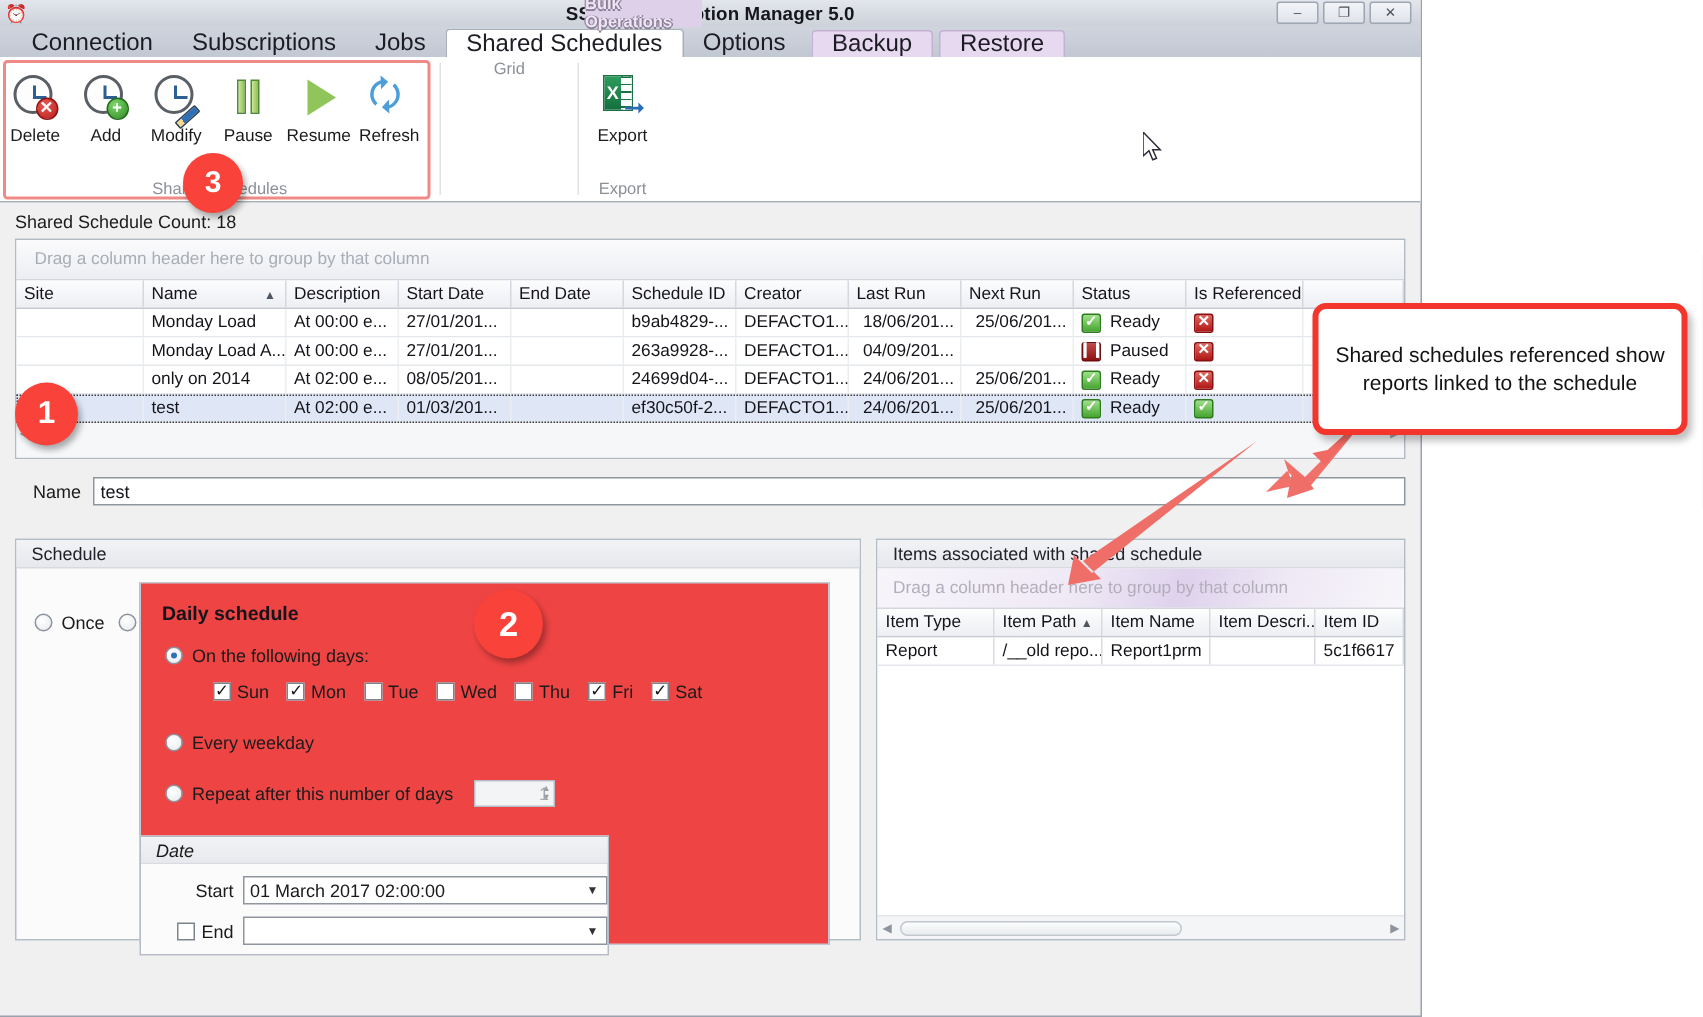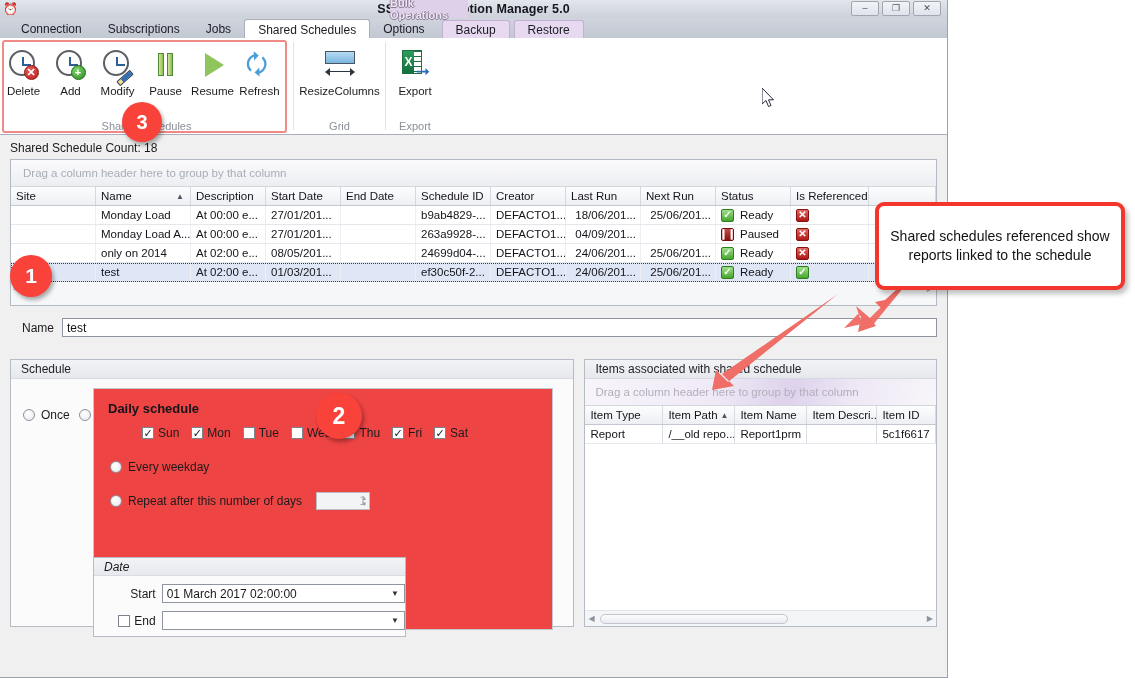--- a/index.html
+++ b/index.html
@@ -35,21 +35,21 @@
     font-size:9px; color:#4a4f5a; line-height:1;
   }
   
   .tabstrip {
     height:20px; position:relative;
     background:linear-gradient(to bottom,#cfd4dd,#c2c8d3);
     display:flex; align-items:flex-end; padding-left:8px;
   }
   .tab {
     height:19px; padding:0 13px; display:flex; align-items:center;
-    font-size:12px; color:#1c1c24; white-space:nowrap;
+    font-size:16px; color:#1c1c24; white-space:nowrap;
   }
   .tab.active {
     background:#ffffff; border:1px solid #a9b0bb; border-bottom:none;
     border-radius:3px 3px 0 0; margin-bottom:-1px; height:20px;
   }
   .bulk-group {
     position:absolute; left:390px; top:-18px; width:78px; height:18px;
     background:#ddd0e8; display:flex; align-items:center; justify-content:center;
     font-size:11px; font-weight:bold; color:#efe6f5;
     text-shadow:0 1px 0 #8a7d96, 1px 0 0 #8a7d96, -1px 0 0 #a294ad;
@@ -387,34 +387,20 @@
           </div>
           <div class="lbl">Refresh</div>
         </div>
       </div>
       <div class="rgroup-label">Shared Schedules</div>
     </div>
 
     <div style="width:1px;background:#e0e2e6;margin:4px 0;"></div>
 
     <div class="rgroup" style="width:91px">
-      <div class="rgroup-items" style="justify-content:center">
-        <div class="rbtn wide">
-          <div class="icon-box">
-            <div class="resize-ico">
-              <div class="bar"></div>
-              <div class="arrow">
-                  <i class="l"></i>
-                  <i class="r"></i>
-                </div>
-            </div>
-          </div>
-          <div class="lbl">ResizeColumns</div>
-        </div>
-      </div>
       <div class="rgroup-label">Grid</div>
     </div>
 
     <div style="width:1px;background:#e0e2e6;margin:4px 0;"></div>
 
     <div class="rgroup" style="width:58px">
       <div class="rgroup-items" style="justify-content:center">
         <div class="rbtn">
           <div class="icon-box">
             <div class="excel-ico">
@@ -574,20 +560,26 @@
         </div>
         <div class="rad">
           <span class="dot"></span>
           <span>Month</span>
         </div>
       </div>
 
       <div class="daily">
         <h3>Daily schedule</h3>
 
+        <div class="opt">
+          <span class="rad on" style="gap:0">
+              <span class="dot"></span>
+            </span>
+          <span>On the following days:</span>
+        </div>
 
         <div class="days">
           <div class="cb">
             <span class="bx">✓</span>
             <span>Sun</span>
           </div>
           <div class="cb">
             <span class="bx">✓</span>
             <span>Mon</span>
           </div>

